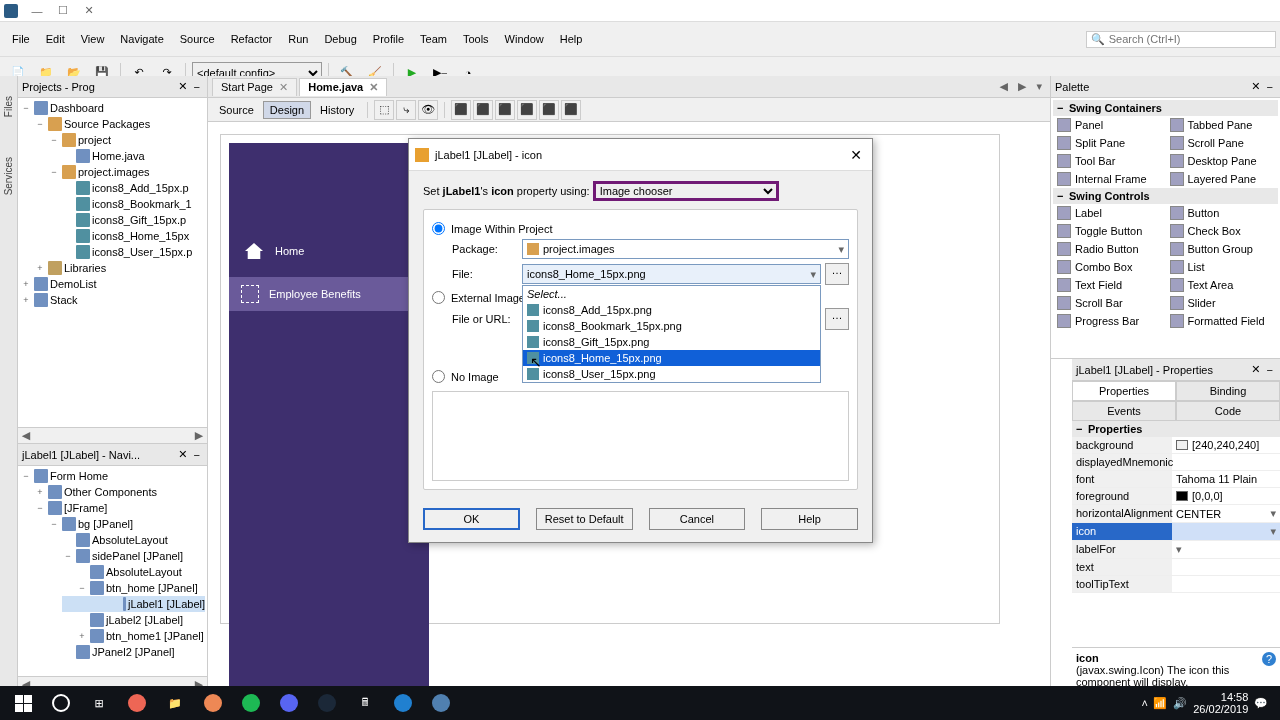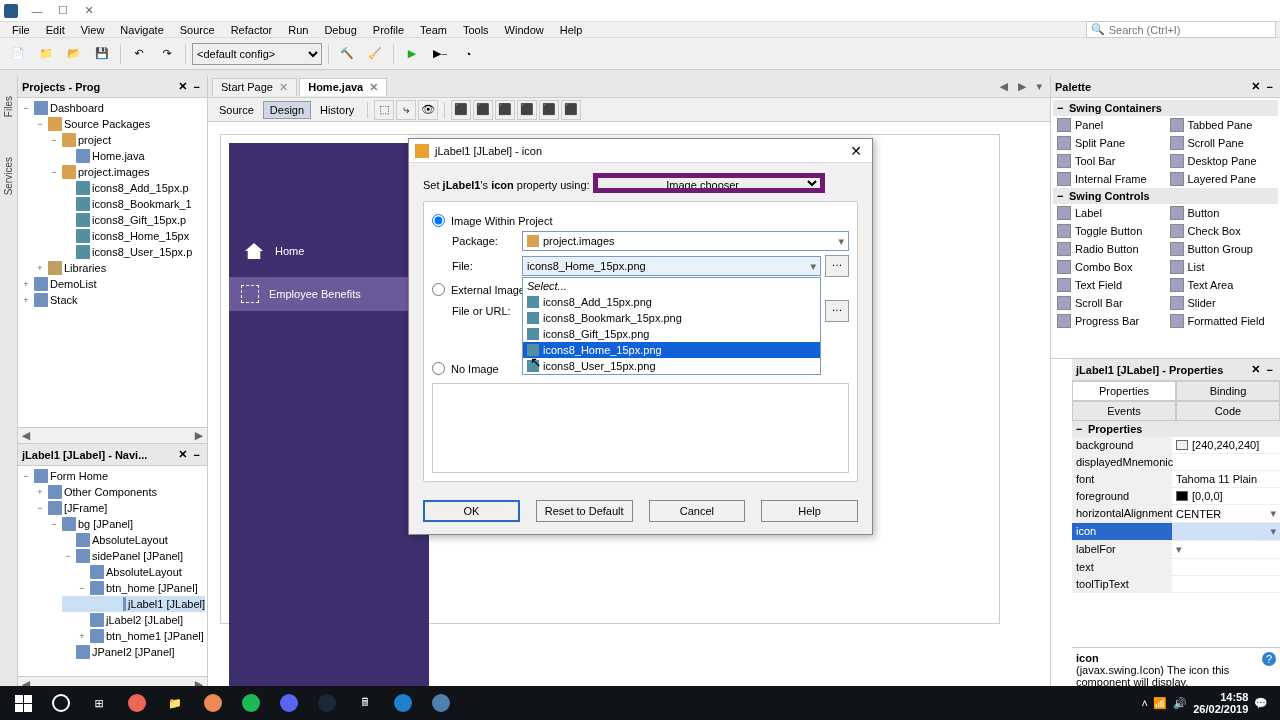--- a/index.html
+++ b/index.html
@@ -3,38 +3,38 @@
 <meta charset="utf-8">
 <style>
 * { margin: 0; padding: 0; box-sizing: border-box; font-family: 'Segoe UI', Tahoma, sans-serif; font-size: 11px; }
 body { background: #e8e8e8; width: 1280px; height: 720px; overflow: hidden; position: relative; }
 
 .title-bar { height: 22px; background: #fff; display: flex; align-items: center; padding: 0 4px; border-bottom: 1px solid #ddd; }
 .title-bar .app-icon { width: 14px; height: 14px; background: #2b5b84; border-radius: 2px; margin-right: 6px; }
 .title-bar .title-text { color: #555; font-size: 12px; flex: 1; }
 .title-bar .win-btn { width: 26px; height: 20px; display: flex; align-items: center; justify-content: center; color: #666; cursor: pointer; }
 
-.menu-bar { height: 16px; background: #f0f0f0; display: flex; align-items: center; padding: 0 4px; border-bottom: 1px solid #ddd; }
+.menu-bar { height: 35px; background: #f0f0f0; display: flex; align-items: center; padding: 0 4px; border-bottom: 1px solid #ddd; }
 .menu-bar .menu-item { padding: 2px 8px; cursor: pointer; }
 .menu-bar .search-help { margin-left: auto; display: flex; align-items: center; border: 1px solid #ccc; background: #fff; padding: 1px 4px; width: 190px; }
 .menu-bar .search-help .mag { margin-right: 4px; color: #666; }
 .menu-bar .search-help input { border: none; outline: none; width: 100%; color: #888; }
 
 .toolbar { height: 32px; background: #f0f0f0; display: flex; align-items: center; padding: 0 6px; border-bottom: 1px solid #ccc; gap: 4px; }
 .toolbar .tbtn { width: 24px; height: 24px; display: flex; align-items: center; justify-content: center; border: 1px solid transparent; border-radius: 2px; cursor: pointer; }
 .toolbar .sep { width: 1px; height: 20px; background: #ccc; margin: 0 2px; }
 .toolbar select { height: 22px; width: 130px; border: 1px solid #999; }
 
 .main-area { position: absolute; top: 76px; left: 0; right: 0; bottom: 28px; display: flex; }
 
 .left-tabs { width: 18px; background: #e8e8e8; border-right: 1px solid #ccc; display: flex; flex-direction: column; align-items: center; padding-top: 20px; gap: 40px; }
 .left-tabs .vtab { writing-mode: vertical-rl; transform: rotate(180deg); font-size: 10px; color: #444; cursor: pointer; }
 
 .left-panel { width: 190px; background: #fff; border-right: 1px solid #ccc; display: flex; flex-direction: column; }
-.panel-header { height: 22px; background: #e8e8e8; border-bottom: 1px solid #ccc; display: flex; align-items: center; padding: 0 4px; font-weight: bold; }
+.panel-header { height: 22px; background: #e8e8e8; border-bottom: 1px solid #ccc; display: flex; align-items: center; padding: 0 4px; font-weight: normal; }
 .panel-header .close-x { margin-left: auto; cursor: pointer; padding: 0 3px; }
 .panel-header .min-btn { cursor: pointer; padding: 0 3px; }
 
 .tree { flex: 1; overflow: auto; padding: 2px; }
 .tree-node { display: flex; align-items: center; padding: 1px 0; white-space: nowrap; cursor: pointer; }
 .tree-node .exp { width: 12px; text-align: center; color: #666; font-size: 9px; }
 .tree-node .icon { width: 14px; height: 14px; margin: 0 2px; background: #e8a030; border-radius: 1px; }
 .tree-node .icon.pkg { background: #d8a050; }
 .tree-node .icon.java { background: #7090c0; }
 .tree-node .icon.img { background: #5090a0; }
@@ -90,26 +90,26 @@
 .prop-row .pval { flex: 1; padding: 2px 4px; display: flex; align-items: center; }
 .prop-row.selected .pname { background: #2868c8; color: #fff; }
 .prop-row.selected .pval { background: #d0e0f8; }
 .prop-row .swatch { width: 12px; height: 10px; border: 1px solid #666; margin-right: 4px; }
 .prop-row .dd { margin-left: auto; color: #666; }
 .props-desc { border-top: 1px solid #ccc; padding: 4px; font-size: 10px; }
 .props-desc .q-icon { float: right; width: 14px; height: 14px; background: #3080d0; color: #fff; border-radius: 50%; text-align: center; line-height: 14px; }
 
 
 .dialog { position: absolute; left: 408px; top: 138px; width: 465px; background: #f0f0f0; border: 1px solid #888; box-shadow: 2px 2px 8px rgba(0,0,0,0.3); z-index: 100; }
-.dialog-title { height: 24px; background: #fff; display: flex; align-items: center; padding: 0 6px; border-bottom: 1px solid #ddd; }
+.dialog-title { height: 32px; background: #fff; display: flex; align-items: center; padding: 0 6px; border-bottom: 1px solid #ddd; }
 .dialog-title .dicon { width: 14px; height: 14px; background: #e8a030; margin-right: 6px; }
 .dialog-title .dclose { margin-left: auto; cursor: pointer; font-size: 14px; padding: 0 4px; }
 .dialog-body { padding: 10px 14px; }
 .dialog-body .intro { margin-bottom: 8px; }
-.dialog-body select.chooser { width: 232px; height: 20px; border: 5px solid #701a75; text-align: center; }
+.dialog-body select.chooser { width: 186px; height: 20px; border: 3px solid #701a75; }
 .dialog-body .group-box { border: 1px solid #ccc; background: #fff; border-radius: 2px; padding: 8px; margin-top: 8px; }
 .dialog-body .radio-row { display: flex; align-items: center; margin: 4px 0; }
 .dialog-body .radio-row input { margin-right: 6px; }
 .dialog-body .field-row { display: flex; align-items: center; margin: 4px 0; padding-left: 20px; }
 .dialog-body .field-row label { width: 70px; }
 .dialog-body .field-row .combo { flex: 1; height: 20px; border: 1px solid #7a9ac0; background: #fff; display: flex; align-items: center; padding: 0 4px; position: relative; }
 .dialog-body .field-row .combo .dd-arrow { margin-left: auto; color: #666; }
 .dialog-body .field-row .browse { width: 24px; height: 22px; border: 1px solid #999; margin-left: 4px; background: #f0f0f0; text-align: center; cursor: pointer; }
 .dialog-body .dropdown-list { position: absolute; top: 20px; left: -1px; right: -1px; background: #fff; border: 1px solid #7a9ac0; z-index: 10; }
 .dialog-body .dropdown-list .dl-item { padding: 2px 4px; display: flex; align-items: center; cursor: pointer; }
@@ -118,21 +118,21 @@
 .dialog-body .preview-box { border: 1px solid #ccc; background: #fff; height: 90px; margin-top: 8px; }
 .dialog-buttons { display: flex; justify-content: center; gap: 16px; padding: 8px 14px 12px; }
 .dialog-buttons button { width: 100px; height: 22px; border: 1px solid #888; background: #f0f0f0; cursor: pointer; }
 .dialog-buttons button.primary { border: 2px solid #2868c8; }
 
 .cursor-pointer { position: absolute; left: 530px; top: 354px; z-index: 200; font-size: 14px; color: #000; pointer-events: none; }
 
 .taskbar { position: absolute; bottom: 0; left: 0; right: 0; height: 34px; background: #101318; display: flex; align-items: center; padding: 0 4px; z-index: 500; }
 .taskbar .tb-item { width: 38px; height: 30px; display: flex; align-items: center; justify-content: center; cursor: pointer; }
 .taskbar .tb-tray { margin-left: auto; display: flex; align-items: center; color: #fff; font-size: 10px; gap: 6px; padding-right: 8px; }
-.taskbar .tb-tray .clock { text-align: right; line-height: 1.1; font-weight: bold; }
+.taskbar .tb-tray .clock { text-align: right; line-height: 1.1; }
 .win-logo { display: grid; grid-template-columns: 8px 8px; grid-template-rows: 8px 8px; gap: 1px; }
 .win-logo span { background: #fff; }
 .circ { width: 18px; height: 18px; border-radius: 50%; }
 </style>
 </head>
 <body>
 
 <div class="title-bar">
   <div class="app-icon"></div>
   <div class="win-btn">—</div>

